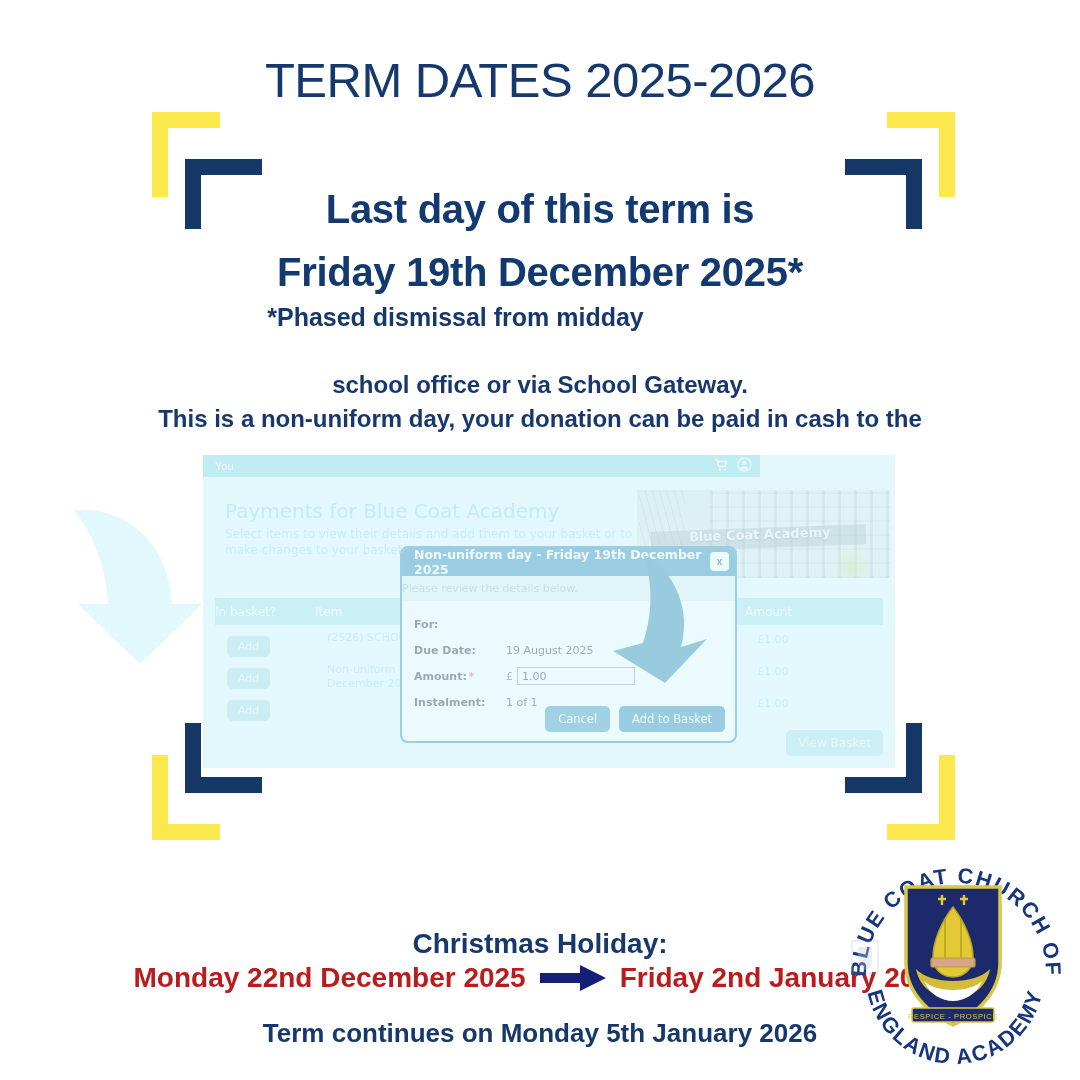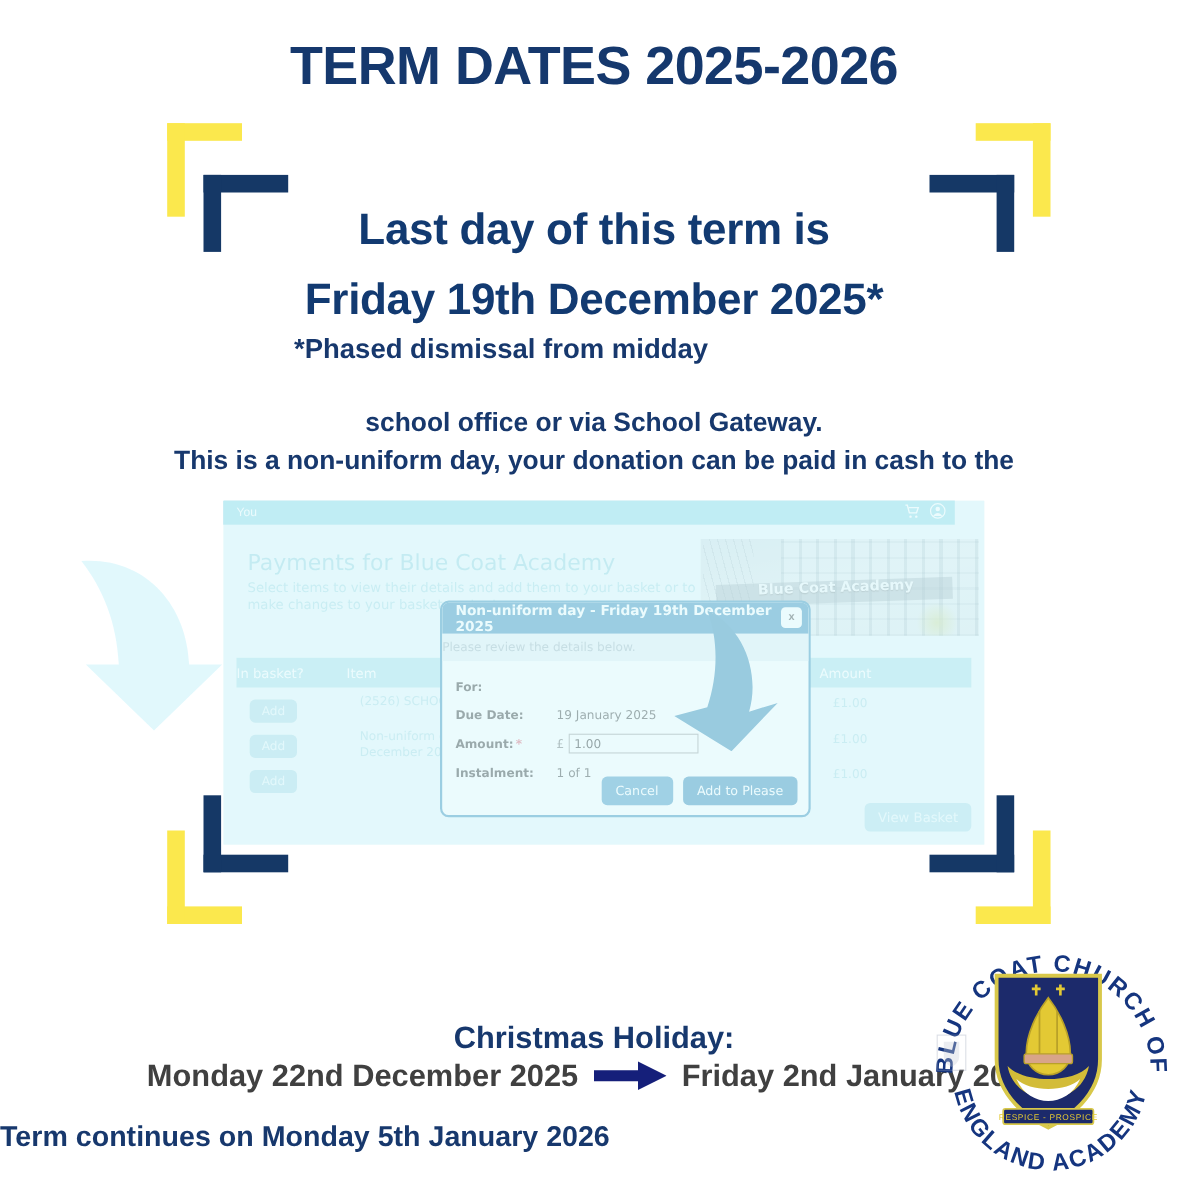--- a/index.html
+++ b/index.html
@@ -16,26 +16,26 @@
   .poster {
     position: absolute;
     inset: 0;
     width: 1080px;
     height: 1080px;
   }
 
   
   .title {
     position: absolute;
-    top: 32px;
+    top: 52px;
     left: 0;
     width: 1080px;
     text-align: center;
     font-size: 49px;
-    font-weight: bold;
+    font-weight: normal;
     letter-spacing: -0.5px;
     color: #15386d;
     font-family: "Liberation Sans", sans-serif;
   }
 
   .headline {
     position: absolute;
     top: 178px;
     left: 0;
     width: 1080px;
@@ -139,21 +139,21 @@
 
   .sg-body {
     position: absolute;
     inset: 0;
     background: #e9f8fb;
   }
 
   .sg-topbar {
     position: absolute;
     left: 0; top: 0;
-    width: 665px;
+    width: 557px;
     height: 22px;
     background: #8fd9e6;
     color: #ffffff;
     font-size: 11px;
     line-height: 22px;
   }
   .sg-topbar .you { position: absolute; left: 12px; top: 0; }
   .sg-topbar .icons { position: absolute; right: 8px; top: 2px; display: flex; gap: 8px; align-items: center; }
   .sg-topbar .icons svg { display: block; }
 
@@ -322,26 +322,27 @@
   .footer1 {
     position: absolute;
     top: 928px; left: 0; width: 1080px;
     text-align: center;
     color: #17386d; font-size: 28px; font-weight: bold;
   }
   .footer2 {
     position: absolute;
     top: 962px; left: 0; width: 1080px;
     text-align: right;
-    color: #404040; font-size: 28px; font-weight: bold;
+    color: #b91c1c; font-size: 28px; font-weight: bold;
     display: flex; align-items: center; justify-content: center; gap: 14px;
   }
   .footer3 {
     position: absolute;
     top: 1018px; left: 0; width: 1080px;
+    text-align: center;
     color: #17386d; font-size: 26px; font-weight: bold;
   }
   .arrow-right { display: inline-block; width: 66px; height: 30px; }
 
   
   .crest {
     position: absolute;
     right: 12px; bottom: 10px;
     width: 230px; height: 225px;
   }
@@ -463,40 +464,40 @@
         <div class="modal-note">Please review the details below.</div>
         <div class="modal-rows">
 
           <div class="mrow">
             <span class="mlabel">For:</span>
             <span class="mval"></span>
           </div>
 
           <div class="mrow">
             <span class="mlabel">Due Date:</span>
-            <span class="mval">19 January 2025</span>
+            <span class="mval">19 August 2025</span>
           </div>
 
           <div class="mrow">
             <span class="mlabel">
               <span>Amount:</span><span class="req">*</span>
             </span>
             <span class="poundsym">£</span>
             <span class="amt-input">1.00</span>
           </div>
 
           <div class="mrow">
             <span class="mlabel">Instalment:</span>
             <span class="mval">1 of 1</span>
           </div>
 
         </div>
         <div class="modal-actions">
           <button class="btn-cancel">Cancel</button>
-          <button class="btn-add">Add to Please</button>
+          <button class="btn-add">Add to Basket</button>
         </div>
       </div>
 
       <svg class="modal-arrow" viewBox="0 0 125 128">
         <path d="M52 0 C 86 16, 100 58, 90 92 L 116 84 L 74 128 L 22 96 L 52 88 C 62 58, 62 26, 52 0 Z" fill="#2980b0"></path>
       </svg>
 
     </div>
     <div class="sg-fade"></div>
   </div>

